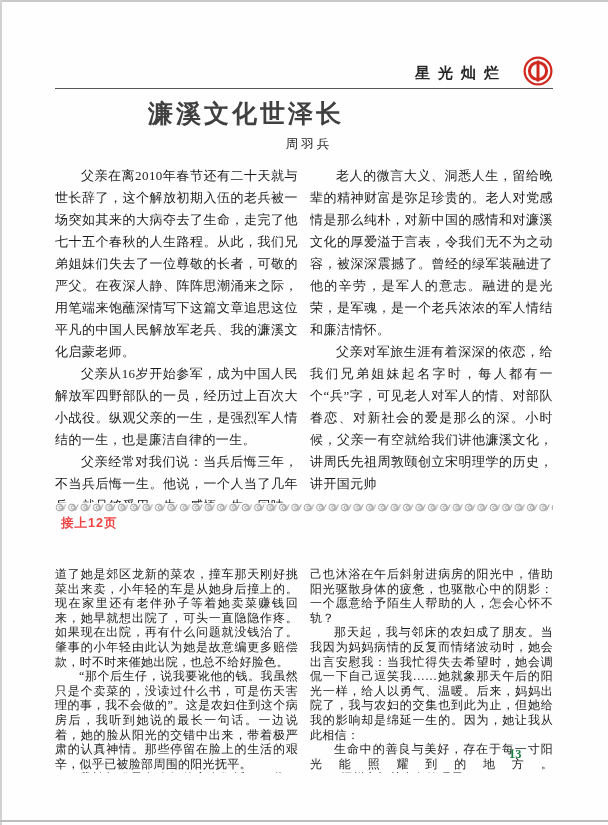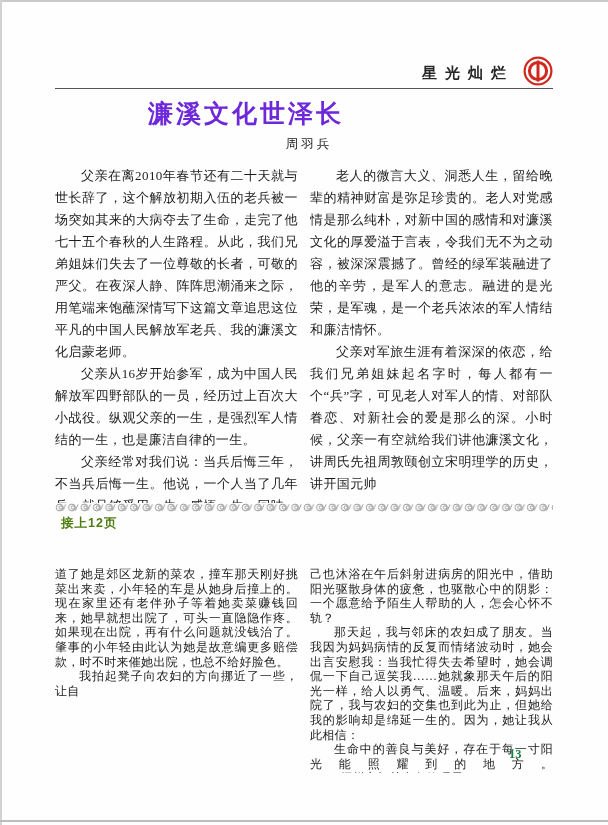--- a/index.html
+++ b/index.html
@@ -6,32 +6,32 @@
   .page{
     position:relative;width:608px;height:825px;background:#fefefe;overflow:hidden;
     font-family:"Liberation Serif","DejaVu Serif",serif;color:#1c1c1c;
   }
   
   .edge-top{position:absolute;top:0;left:0;right:0;height:2px;background:#c9c9c9;}
   .edge-left{position:absolute;top:0;left:0;width:2px;height:825px;background:#d2d2d2;}
   .edge-bottom{position:absolute;left:0;right:0;top:820px;height:2px;background:#bdbdbd;}
 
   .masthead{
-    position:absolute;top:56px;right:55px;display:flex;align-items:center;gap:9px;
+    position:absolute;top:56px;right:55px;display:flex;align-items:center;gap:16px;
   }
   .masthead-title{
     font-size:15px;font-weight:bold;letter-spacing:8px;color:#272727;white-space:nowrap;
   }
   .masthead-rule{
     position:absolute;top:88px;left:55px;width:498px;height:1px;background:#555;
   }
 
   .article-title{
     position:absolute;top:97px;left:0;width:492px;text-align:center;
-    font-size:25px;font-weight:bold;letter-spacing:3px;color:#6d28d9;
+    font-size:25px;font-weight:bold;letter-spacing:3px;color:#404040;
   }
   .article-author{
     position:absolute;top:136px;left:5px;width:608px;text-align:center;
     font-size:12.5px;letter-spacing:3px;color:#222;
   }
 
   .cols{
     position:absolute;left:55px;width:498px;display:flex;gap:12px;
   }
   .cols.main{top:165px;height:338px;}
@@ -44,21 +44,21 @@
   .cols.main .para{font-size:13px;line-height:22px;letter-spacing:0.4px;}
   .cols.cont .para{font-size:12px;line-height:14.6px;letter-spacing:0.3px;}
   .para.ind{text-indent:2em;}
 
   .divider{
     position:absolute;top:502px;left:55px;width:498px;height:11px;line-height:11px;overflow:hidden;
   }
   .continued-label{
     position:absolute;top:515px;left:61px;
     font-family:"Liberation Sans","DejaVu Sans",sans-serif;
-    font-size:12.5px;font-weight:bold;letter-spacing:1px;color:#4d7c0f;text-align:center;
+    font-size:12.5px;font-weight:bold;letter-spacing:1px;color:#ef4444;text-align:center;
   }
   .attribution{margin-left:18px;white-space:nowrap;}
 
   .page-number{
     position:absolute;top:747px;left:509px;font-size:12.5px;font-weight:bold;color:#15803d;
   }
 </style>
 </head>
 <body>
 
@@ -105,20 +105,21 @@
       </defs>
       <rect width="498" height="11" fill="url(#swirl)"></rect>
     </svg>
   </div>
 
   <div class="continued-label">接上12页</div>
 
   <div class="cols cont">
     <div class="col">
       <p class="para">道了她是郊区龙新的菜农，撞车那天刚好挑菜出来卖，小年轻的车是从她身后撞上的。现在家里还有老伴孙子等着她卖菜赚钱回来，她早就想出院了，可头一直隐隐作疼。如果现在出院，再有什么问题就没钱治了。肇事的小年轻由此认为她是故意编更多赔偿款，时不时来催她出院，也总不给好脸色。</p>
+      <p class="para ind">“那个后生仔，说我要讹他的钱。我虽然只是个卖菜的，没读过什么书，可是伤天害理的事，我不会做的”。这是农妇住到这个病房后，我听到她说的最长一句话。一边说着，她的脸从阳光的交错中出来，带着极严肃的认真神情。那些停留在脸上的生活的艰辛，似乎已被脸部周围的阳光抚平。</p>
       <p class="para ind">我拍起凳子向农妇的方向挪近了一些，让自</p>
     </div>
     <div class="col">
       <p class="para">己也沐浴在午后斜射进病房的阳光中，借助阳光驱散身体的疲惫，也驱散心中的阴影：一个愿意给予陌生人帮助的人，怎会心怀不轨？</p>
       <p class="para ind">那天起，我与邻床的农妇成了朋友。当我因为妈妈病情的反复而情绪波动时，她会出言安慰我：当我忙得失去希望时，她会调侃一下自己逗笑我……她就象那天午后的阳光一样，给人以勇气、温暖。后来，妈妈出院了，我与农妇的交集也到此为止，但她给我的影响却是绵延一生的。因为，她让我从此相信：</p>
       <p class="para ind"><span>生命中的善良与美好，存在于每一寸阳光能照耀到的地方。</span><span class="attribution">（梧州市机关事务管理局）</span></p>
     </div>
   </div>
 
   <div class="page-number">13</div>

